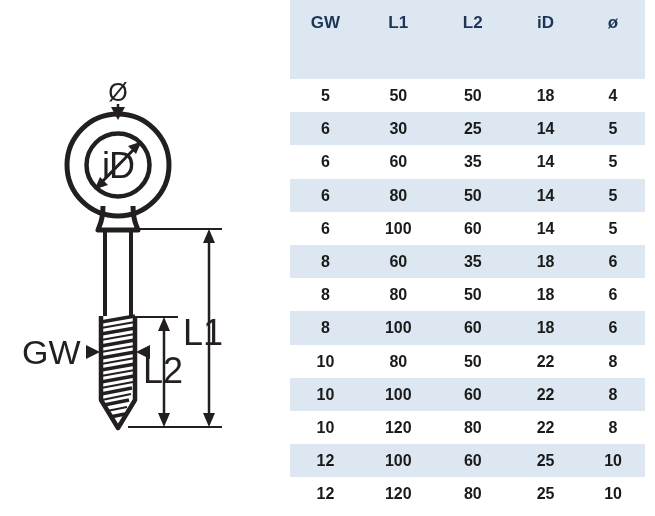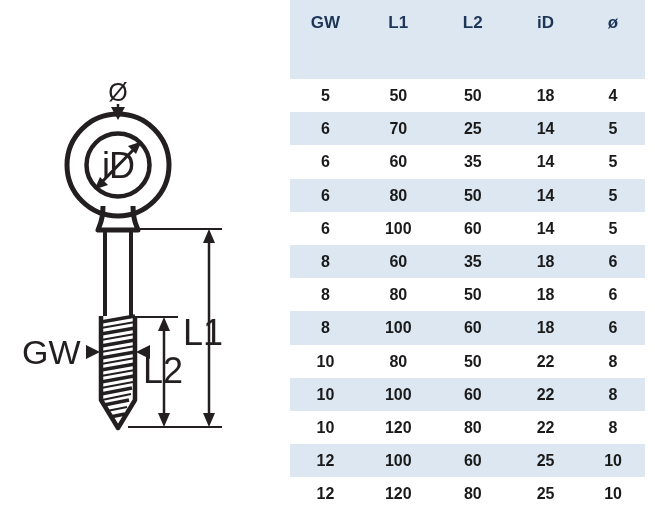--- a/index.html
+++ b/index.html
@@ -191,21 +191,21 @@
     <tbody id="spec-table-body">
         <tr class="odd">
           <td>5</td>
           <td>50</td>
           <td>50</td>
           <td>18</td>
           <td>4</td>
         </tr>
         <tr class="even">
           <td>6</td>
-          <td>70</td>
+          <td>30</td>
           <td>25</td>
           <td>14</td>
           <td>5</td>
         </tr>
         <tr class="odd">
           <td>6</td>
           <td>60</td>
           <td>35</td>
           <td>14</td>
           <td>5</td>

